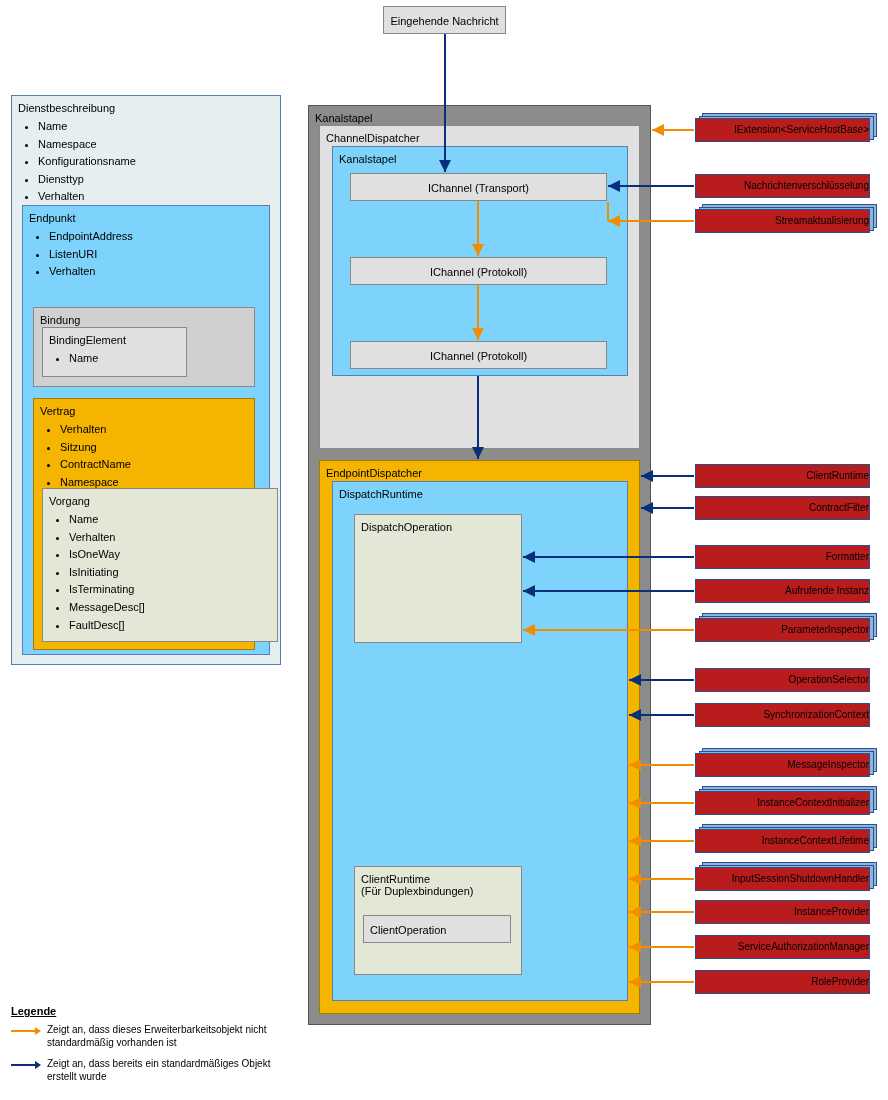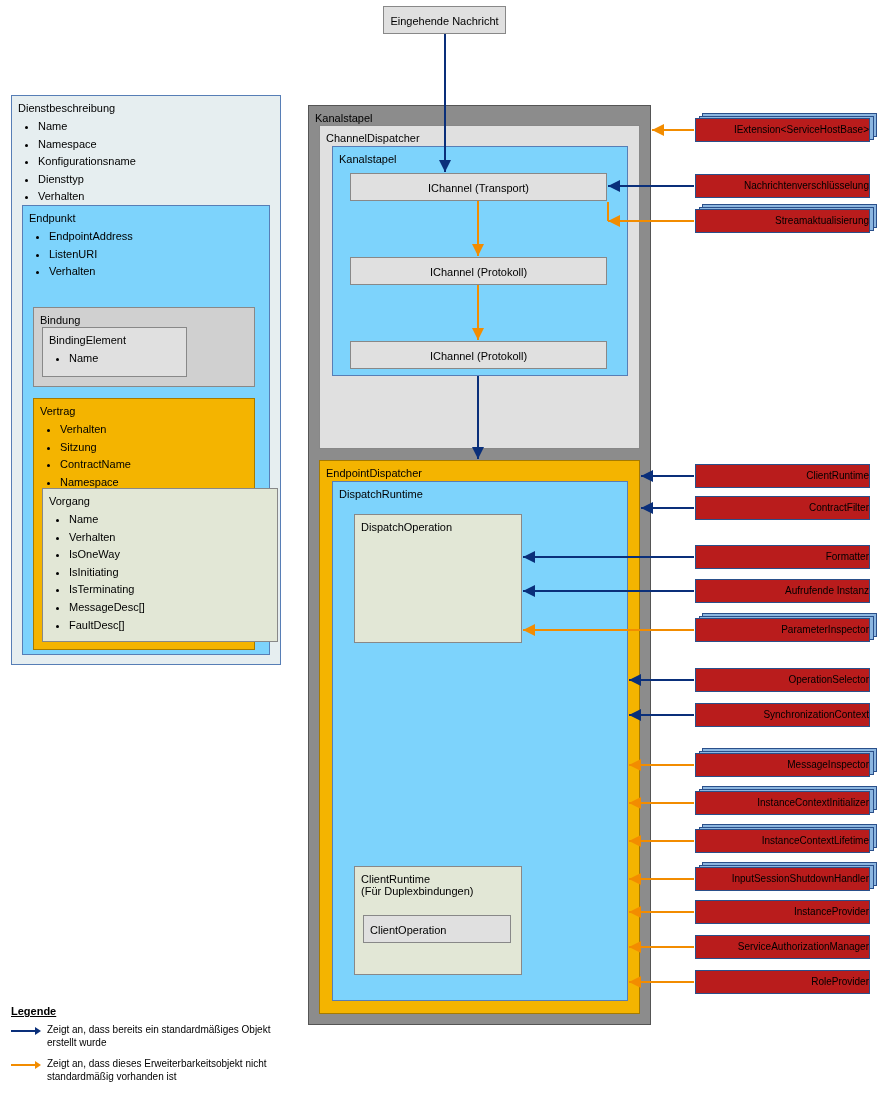--- a/index.html
+++ b/index.html
@@ -191,25 +191,25 @@
   <line x1="694" y1="879" x2="629" y2="879" stroke="#f28c00" stroke-width="2" marker-end="url(#ao)"></line>
   <line x1="694" y1="912" x2="629" y2="912" stroke="#f28c00" stroke-width="2" marker-end="url(#ao)"></line>
   <line x1="694" y1="947" x2="629" y2="947" stroke="#f28c00" stroke-width="2" marker-end="url(#ao)"></line>
   <line x1="694" y1="982" x2="629" y2="982" stroke="#f28c00" stroke-width="2" marker-end="url(#ao)"></line>
 </svg>
 
 <div id="legend">
   <div class="lgtitle">Legende</div>
   <div class="lgrow">
     <svg class="lgarrow">
+        <line x1="0" y1="6" x2="24" y2="6" stroke="#f28c00" stroke-width="2"></line>
+        <path d="M24,2 L30,6 L24,10 Z" fill="#f28c00"></path>
+      </svg>
+    <div class="lgtxt">Zeigt an, dass dieses Erweiterbarkeitsobjekt nicht standardmäßig vorhanden ist</div>
+  </div>
+  <div class="lgrow">
+    <svg class="lgarrow">
         <line x1="0" y1="6" x2="24" y2="6" stroke="#0a2f7a" stroke-width="2"></line>
         <path d="M24,2 L30,6 L24,10 Z" fill="#0a2f7a"></path>
       </svg>
     <div class="lgtxt">Zeigt an, dass bereits ein standardmäßiges Objekt erstellt wurde</div>
   </div>
-  <div class="lgrow">
-    <svg class="lgarrow">
-        <line x1="0" y1="6" x2="24" y2="6" stroke="#f28c00" stroke-width="2"></line>
-        <path d="M24,2 L30,6 L24,10 Z" fill="#f28c00"></path>
-      </svg>
-    <div class="lgtxt">Zeigt an, dass dieses Erweiterbarkeitsobjekt nicht standardmäßig vorhanden ist</div>
-  </div>
 </div>
 
 </body></html>

